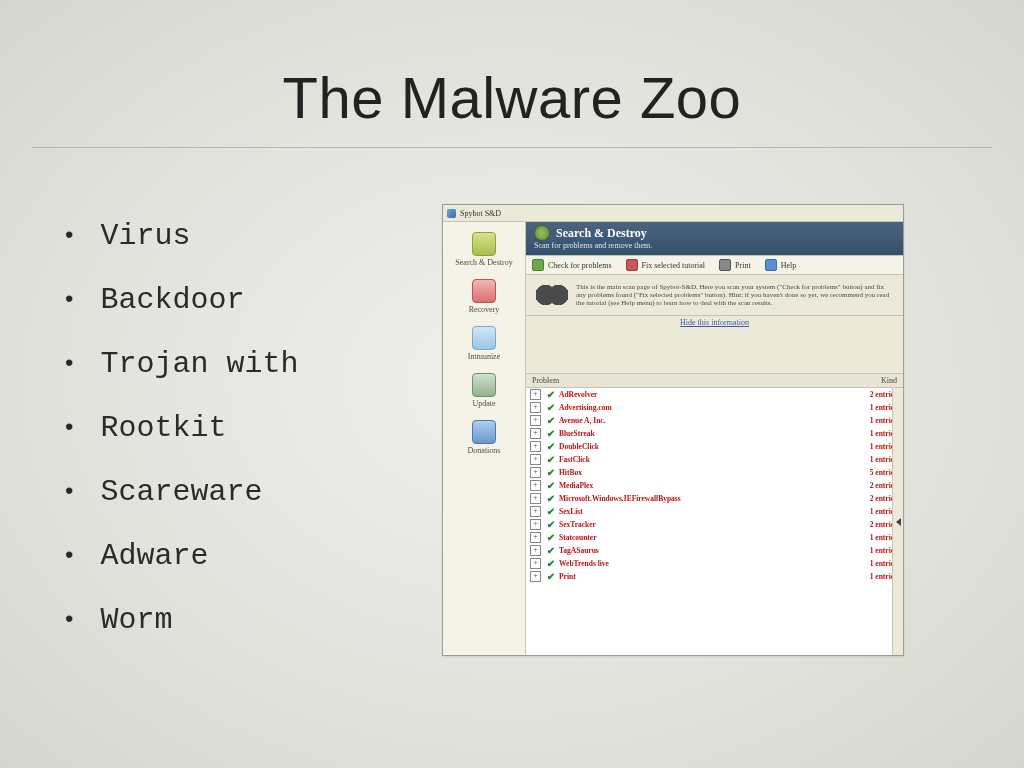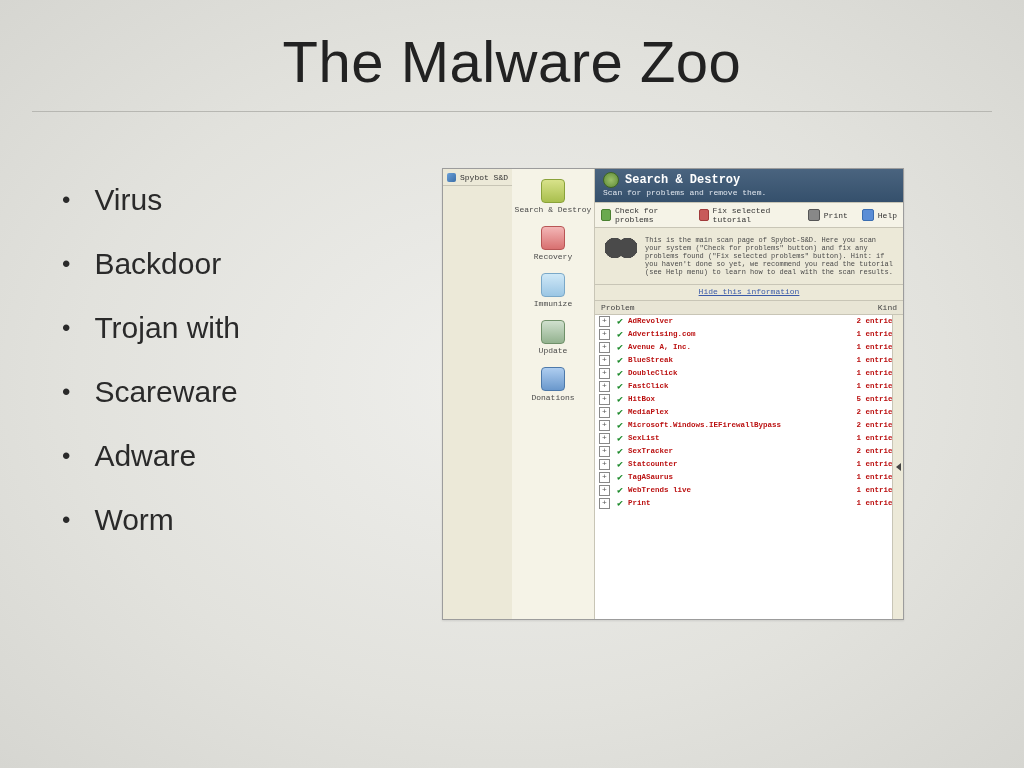--- a/index.html
+++ b/index.html
@@ -16,21 +16,21 @@
     height: 768px;
     background: radial-gradient(ellipse at center, #efefec 0%, #e2e2dd 60%, #d6d6d1 100%);
     box-sizing: border-box;
     position: relative;
   }
   .title {
     text-align: center;
     font-size: 58px;
     font-weight: 400;
     color: #222;
-    padding-top: 28px;
+    padding-top: 64px;
     padding-bottom: 16px;
     letter-spacing: 0.5px;
   }
   .hr {
     border: none;
     border-top: 1px solid #b7b7b2;
     margin: 0 32px;
   }
   .body {
     display: flex;
@@ -44,40 +44,42 @@
     list-style: none;
     padding: 0;
     margin: 0;
   }
   .bullets li {
     font-size: 30px;
     color: #2a2a2a;
     padding: 15px 0;
     display: flex;
     align-items: center;
+    font-family: Liberation Mono, monospace;
   }
   .bullets li::before {
     content: "•";
     font-size: 24px;
     color: #2a2a2a;
     margin-right: 24px;
     margin-left: 4px;
   }
 
   
   .app {
     flex: 0 0 460px;
     height: 450px;
     background: #ece9d8;
     border: 1px solid #9c9c9c;
     box-shadow: 0 1px 2px rgba(0,0,0,0.1);
-    font-family: Liberation Mono, monospace;
+    font-family: Liberation Serif, serif;
     font-size: 8px;
     color: #333;
     display: flex;
+    flex-direction: column;
     overflow: hidden;
   }
   .titlebar {
     height: 14px;
     background: #ece9d8;
     border-bottom: 1px solid #c8c5b6;
     display: flex;
     align-items: center;
     padding: 1px 4px;
     gap: 4px;
@@ -149,21 +151,20 @@
   }
 
   .toolbar {
     border-top:1px solid #c8c5b6;
     border-bottom:1px solid #c8c5b6;
     background:#f5f3e7;
     display:flex;
     align-items:center;
     padding:3px 6px;
     gap:14px;
-    justify-content:space-between;
   }
   .tbtn { display:flex;align-items:center;gap:4px;color:#333; }
   .tbtn .ticon { width:10px;height:10px;border-radius:2px; }
   .ti-check { background:#6aa94e; border:1px solid #4a8030; }
   .ti-fix   { background:#c85a5a; border:1px solid #a03a3a; }
   .ti-print { background:#888; border:1px solid #555; }
   .ti-help  { background:#5a8dd6; border:1px solid #3a6db0; border-radius:50%; }
 
   .intro-strip {
     display:flex;
@@ -182,20 +183,21 @@
   .hide-link { text-align:center; font-size:8px; padding:2px 16px 4px; }
   .hide-link span { color:#3a5aa8; text-decoration:underline; cursor:default; }
 
   .results-head {
     display:flex;
     background:#e8e5d5;
     border-bottom:1px solid #c8c5b6;
     border-top:1px solid #c8c5b6;
     padding:2px 6px;
     color:#444;
+    margin-top:42px;
   }
   .col-problem { flex:1; }
   .col-kind { width:70px; text-align:right; }
 
   .results {
     flex:1;
     overflow:hidden;
     background:#fff;
     position:relative;
   }
@@ -239,20 +241,23 @@
     <div class="bullets">
       <ul>
         <li>
             <span>Virus</span>
           </li>
         <li>
             <span>Backdoor</span>
           </li>
         <li>
             <span>Trojan with</span>
+          </li>
+        <li>
+            <span>Rootkit</span>
           </li>
         <li>
             <span>Scareware</span>
           </li>
         <li>
             <span>Adware</span>
           </li>
         <li>
             <span>Worm</span>
           </li>

